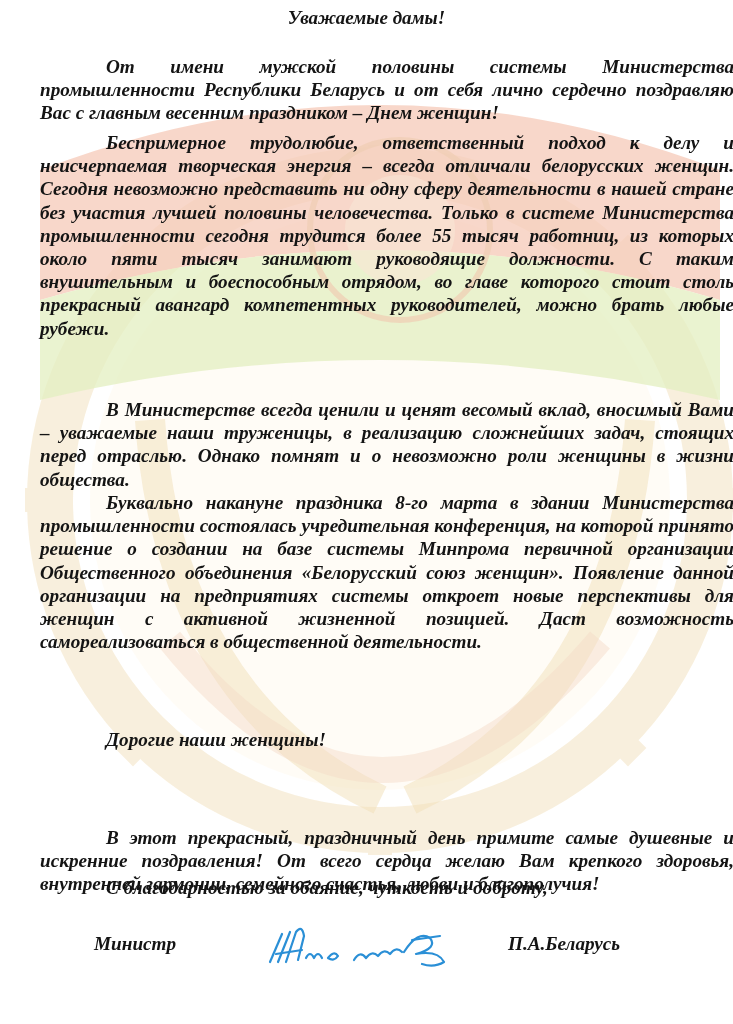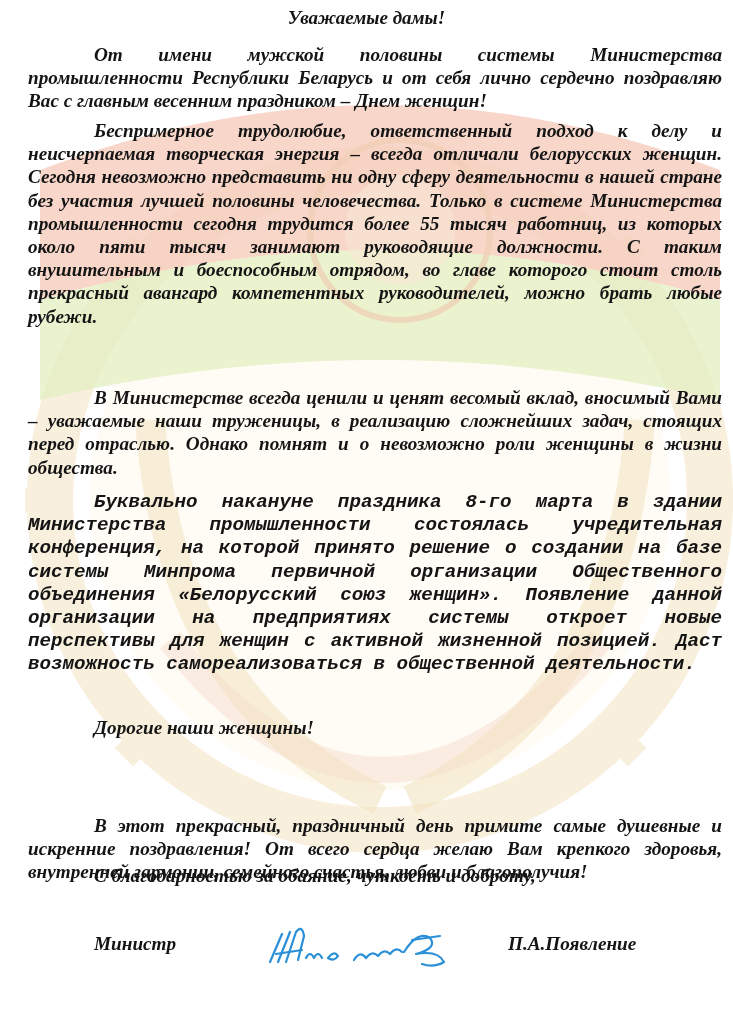--- a/index.html
+++ b/index.html
@@ -21,27 +21,27 @@
     font-size: 19.2px;
     line-height: 23.2px;
   }
   .salutation {
     position: absolute; top: 6px; left: 0; width: 733px;
     text-align: center; font-size: 19px;
   }
   .para {
     position: absolute; left: 28px; width: 694px;
     text-align: justify; text-align-last: left;
-    margin: 0;
+    margin: 12px;
   }
   .para .indent { display: inline-block; width: 66px; }
   .p1 { top: 43px; }
   .p2 { top: 119px; }
   .p3 { top: 386px; }
-  .p4 { top: 491px; font-family: Liberation Mono, monospace; }
+  .p4 { top: 479px; }
   .p5 { top: 716px; left: 94px; width: auto; }
   .p6 { top: 814px; }
   .p7 { top: 864px; left: 94px; width: auto; }
   .sig-row {
     position: absolute; top: 930px; left: 0; width: 695px; height: 40px;
   }
   .sig-title { position: absolute; left: 94px; top: 2px; }
   .sig-name { position: absolute; left: 508px; top: 2px; }
   .signature { position: absolute; left: 262px; top: -10px; width: 210px; height: 48px; }
 </style>
@@ -106,16 +106,16 @@
           <path d="M16 42 L28 12"></path>
           <path d="M24 42 L34 12 Q40 4 42 16 L36 40"></path>
           <path d="M14 34 L40 30"></path>
           <path d="M44 38 q4 -8 8 0 q4 -8 8 0"></path>
           <path d="M66 38 q6 -8 10 -2 q-4 6 -10 2"></path>
           <path d="M92 40 q6 -10 12 -2 q6 -8 12 -2 q6 -8 12 -2 q6 -8 12 -2"></path>
           <path d="M142 32 q14 -22 26 -14 q8 10 -14 16 q22 -4 28 8 q-10 6 -22 2"></path>
           <path d="M150 20 L178 16"></path>
         </g>
       </svg>
-      <span class="sig-name">П.А.Появление</span>
+      <span class="sig-name">П.А.Беларусь</span>
     </div>
   </div>
 </div>
 
 </body></html>

